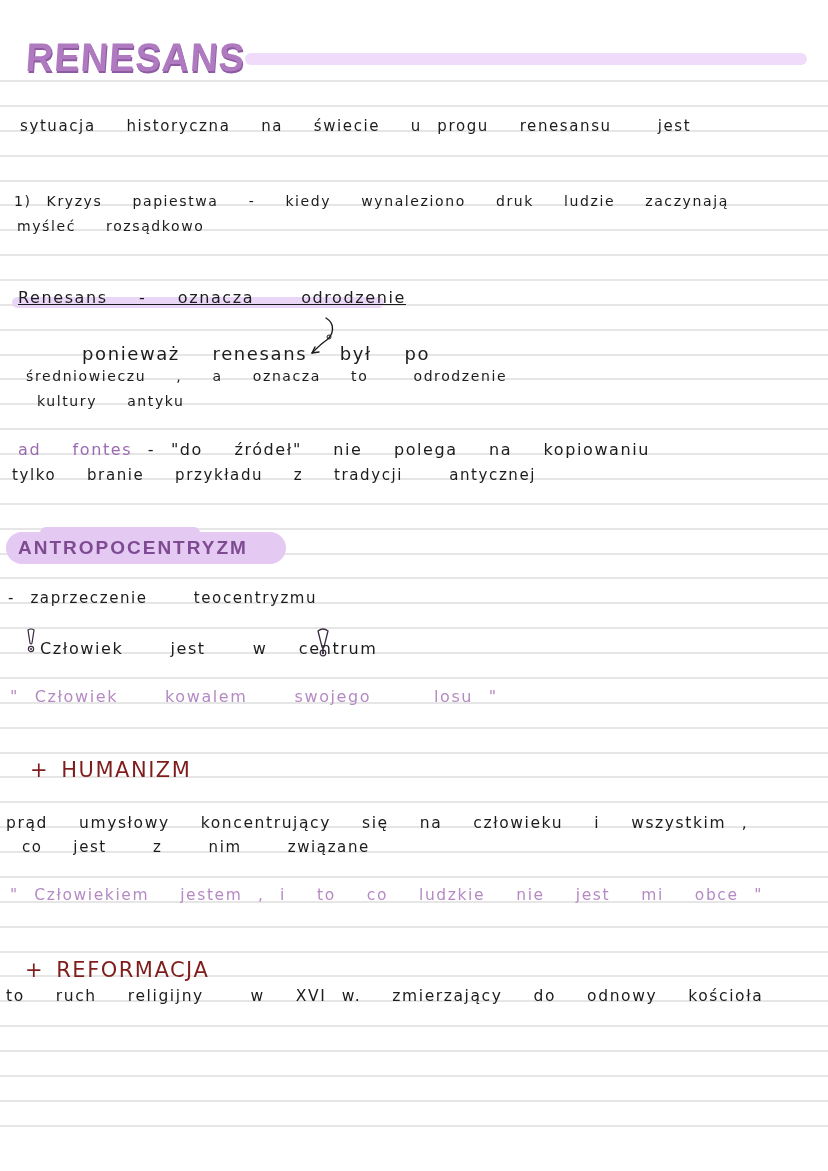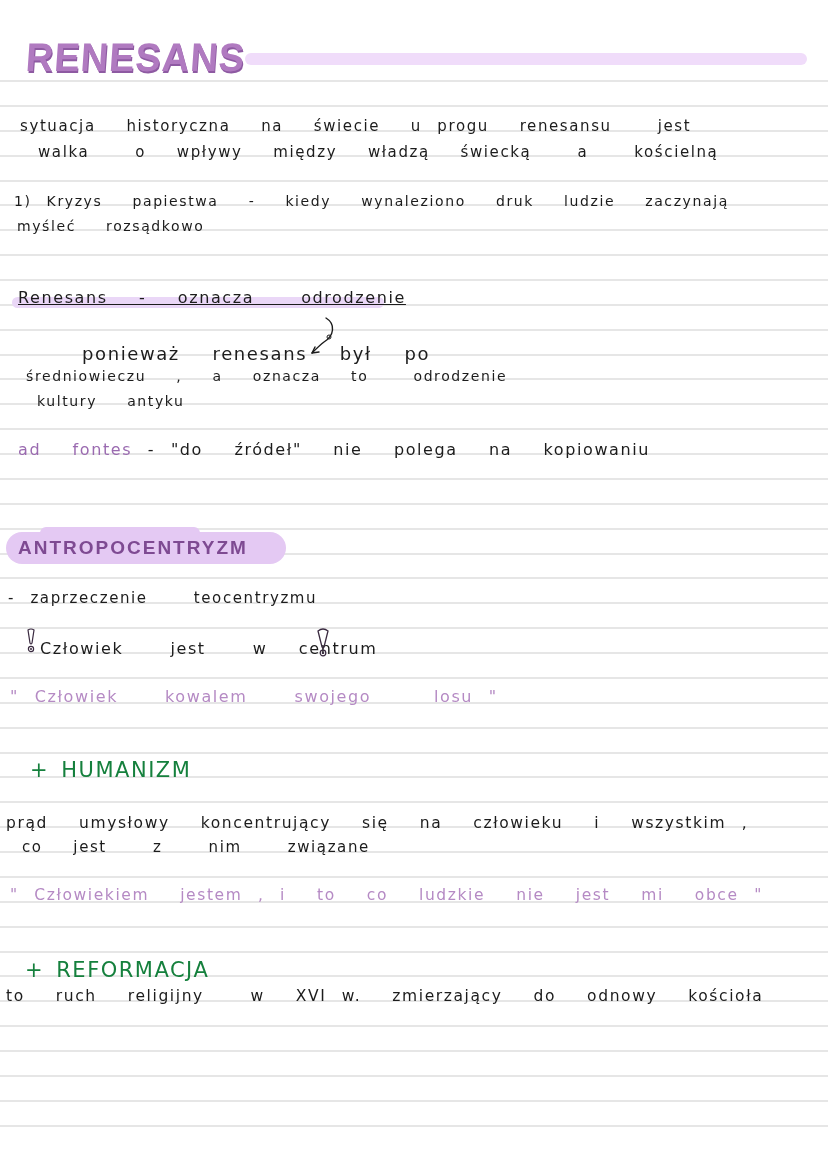--- a/index.html
+++ b/index.html
@@ -61,21 +61,21 @@
       white-space: pre;
       font-family: "DejaVu Sans", sans-serif;
       font-size: 15px;
       color: #1c1c1c;
       letter-spacing: 1.6px;
       word-spacing: 9px;
       line-height: 1;
     }
     .hw.lilac { color: #b58ac4; font-size: 15px; }
     .hw.heading-plus {
-      color: #15803d;
+      color: #7f1d1d;
       font-size: 21px;
       letter-spacing: 1.5px;
       font-weight: normal;
       word-spacing: 4px;
     }
     .highlight-bar {
       position: absolute;
       background: #ead7f7;
       border-radius: 8px;
     }
@@ -151,39 +151,39 @@
       <div class="rule" style="top: 1049.9px;"></div>
       <div class="rule" style="top: 1074.8px;"></div>
       <div class="rule" style="top: 1099.7px;"></div>
       <div class="rule" style="top: 1124.5px;"></div>
     </div>
 
   <div class="title">RENESANS</div>
   <div class="title-bar"></div>
 
   <div class="hw" style="left:20px; top:119px;">sytuacja  historyczna  na  świecie  u progu  renesansu   jest</div>
-  <div class="hw" style="left:38px; top:145px;">walka   o  wpływy  między  władzą  świecką   a   kościelną</div>
 
   <div class="hw" style="left:14px; top:194px; font-size:14px;">1) Kryzys  papiestwa  -  kiedy  wynaleziono  druk  ludzie  zaczynają</div>
   <div class="hw" style="left:17px; top:219px; font-size:14px;">myśleć  rozsądkowo</div>
 
   <div class="highlight-bar" style="left:12px; top:297px; width:372px; height:11px;"></div>
   <div class="hw" style="left:18px; top:290px; font-size:16px;text-decoration:underline;">Renesans  -  oznacza   odrodzenie</div>
 
   <svg class="arrow" style="left:308px; top:316px;" width="30" height="42" viewBox="0 0 30 42">
     <path d="M18 2 C 28 8, 26 20, 16 26 C 12 29, 8 33, 4 37" fill="none" stroke="#1c1c1c" stroke-width="1.4" stroke-linecap="round"></path>
     <path d="M4 37 L 11 36 M4 37 L 7 31" fill="none" stroke="#1c1c1c" stroke-width="1.4" stroke-linecap="round"></path>
     <circle cx="21" cy="21" r="2" fill="none" stroke="#1c1c1c" stroke-width="1"></circle>
   </svg>
 
   <div class="hw" style="left:54px; top:345px; font-size:18px;margin-left:28px;">ponieważ  renesans  był  po</div>
   <div class="hw" style="left:26px; top:369px; font-size:14px;">średniowieczu  ,  a  oznacza  to   odrodzenie</div>
   <div class="hw" style="left:37px; top:394px; font-size:14px;text-align:right;">kultury  antyku</div>
 
   <div class="hw" style="left:18px; top:442px; font-size:16px;"><span class="purple" style="color:#9a6ab0;">ad  fontes</span><span> - </span><span>"do  źródeł"  nie  polega  na  kopiowaniu</span></div>
+  <div class="hw" style="left:12px; top:468px;">tylko  branie  przykładu  z  tradycji   antycznej</div>
 
   <div class="blob" style="left:6px; top:532px; width:280px; height:32px;"></div>
   <div class="blob" style="left:40px; top:527px; width:160px; height:12px; border-radius:8px;"></div>
   <div class="blob-title" style="left:18px; top:537px;">ANTROPOCENTRYZM</div>
 
   <div class="hw" style="left:8px; top:591px;">- zaprzeczenie   teocentryzmu</div>
 
   <svg class="bang" style="left:26px; top:628px;" viewBox="0 0 10 26">
     <path d="M2 2 Q5 0 8 2 L6 15 Q5 17 4 15 Z" fill="none" stroke="#3a2a40" stroke-width="1.2"></path>
     <circle cx="5" cy="21" r="2.6" fill="none" stroke="#3a2a40" stroke-width="1.2"></circle>

